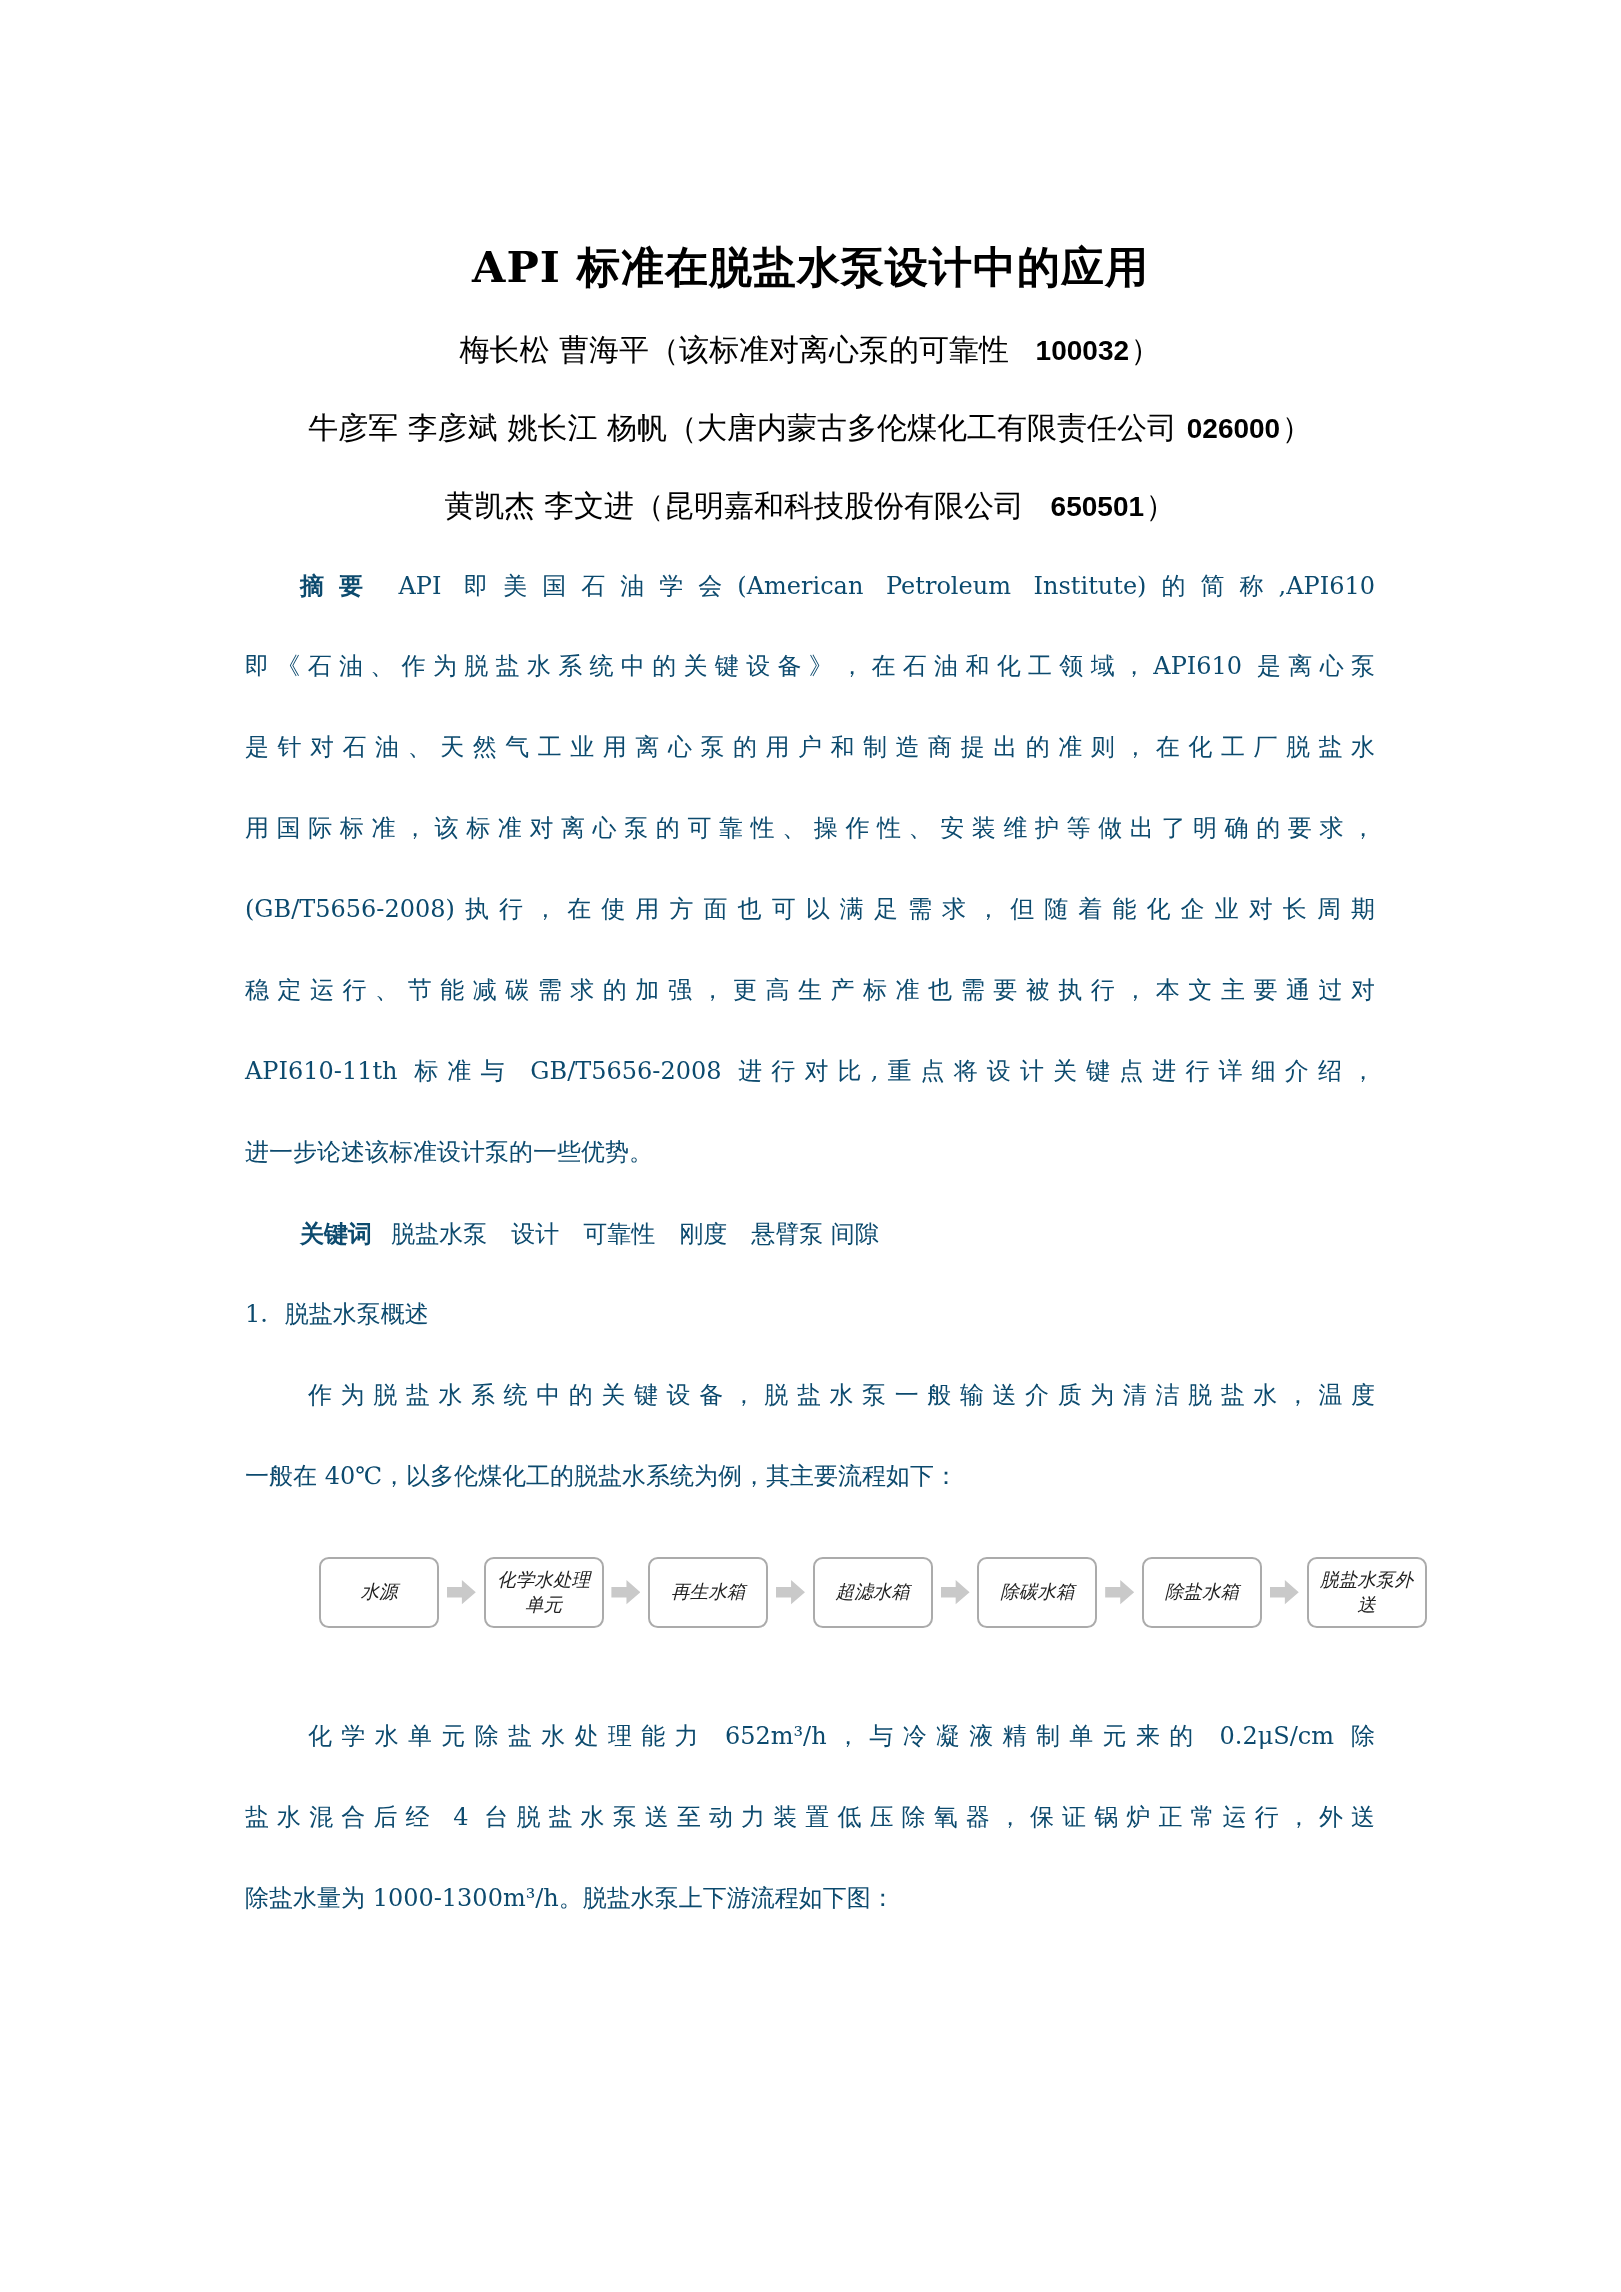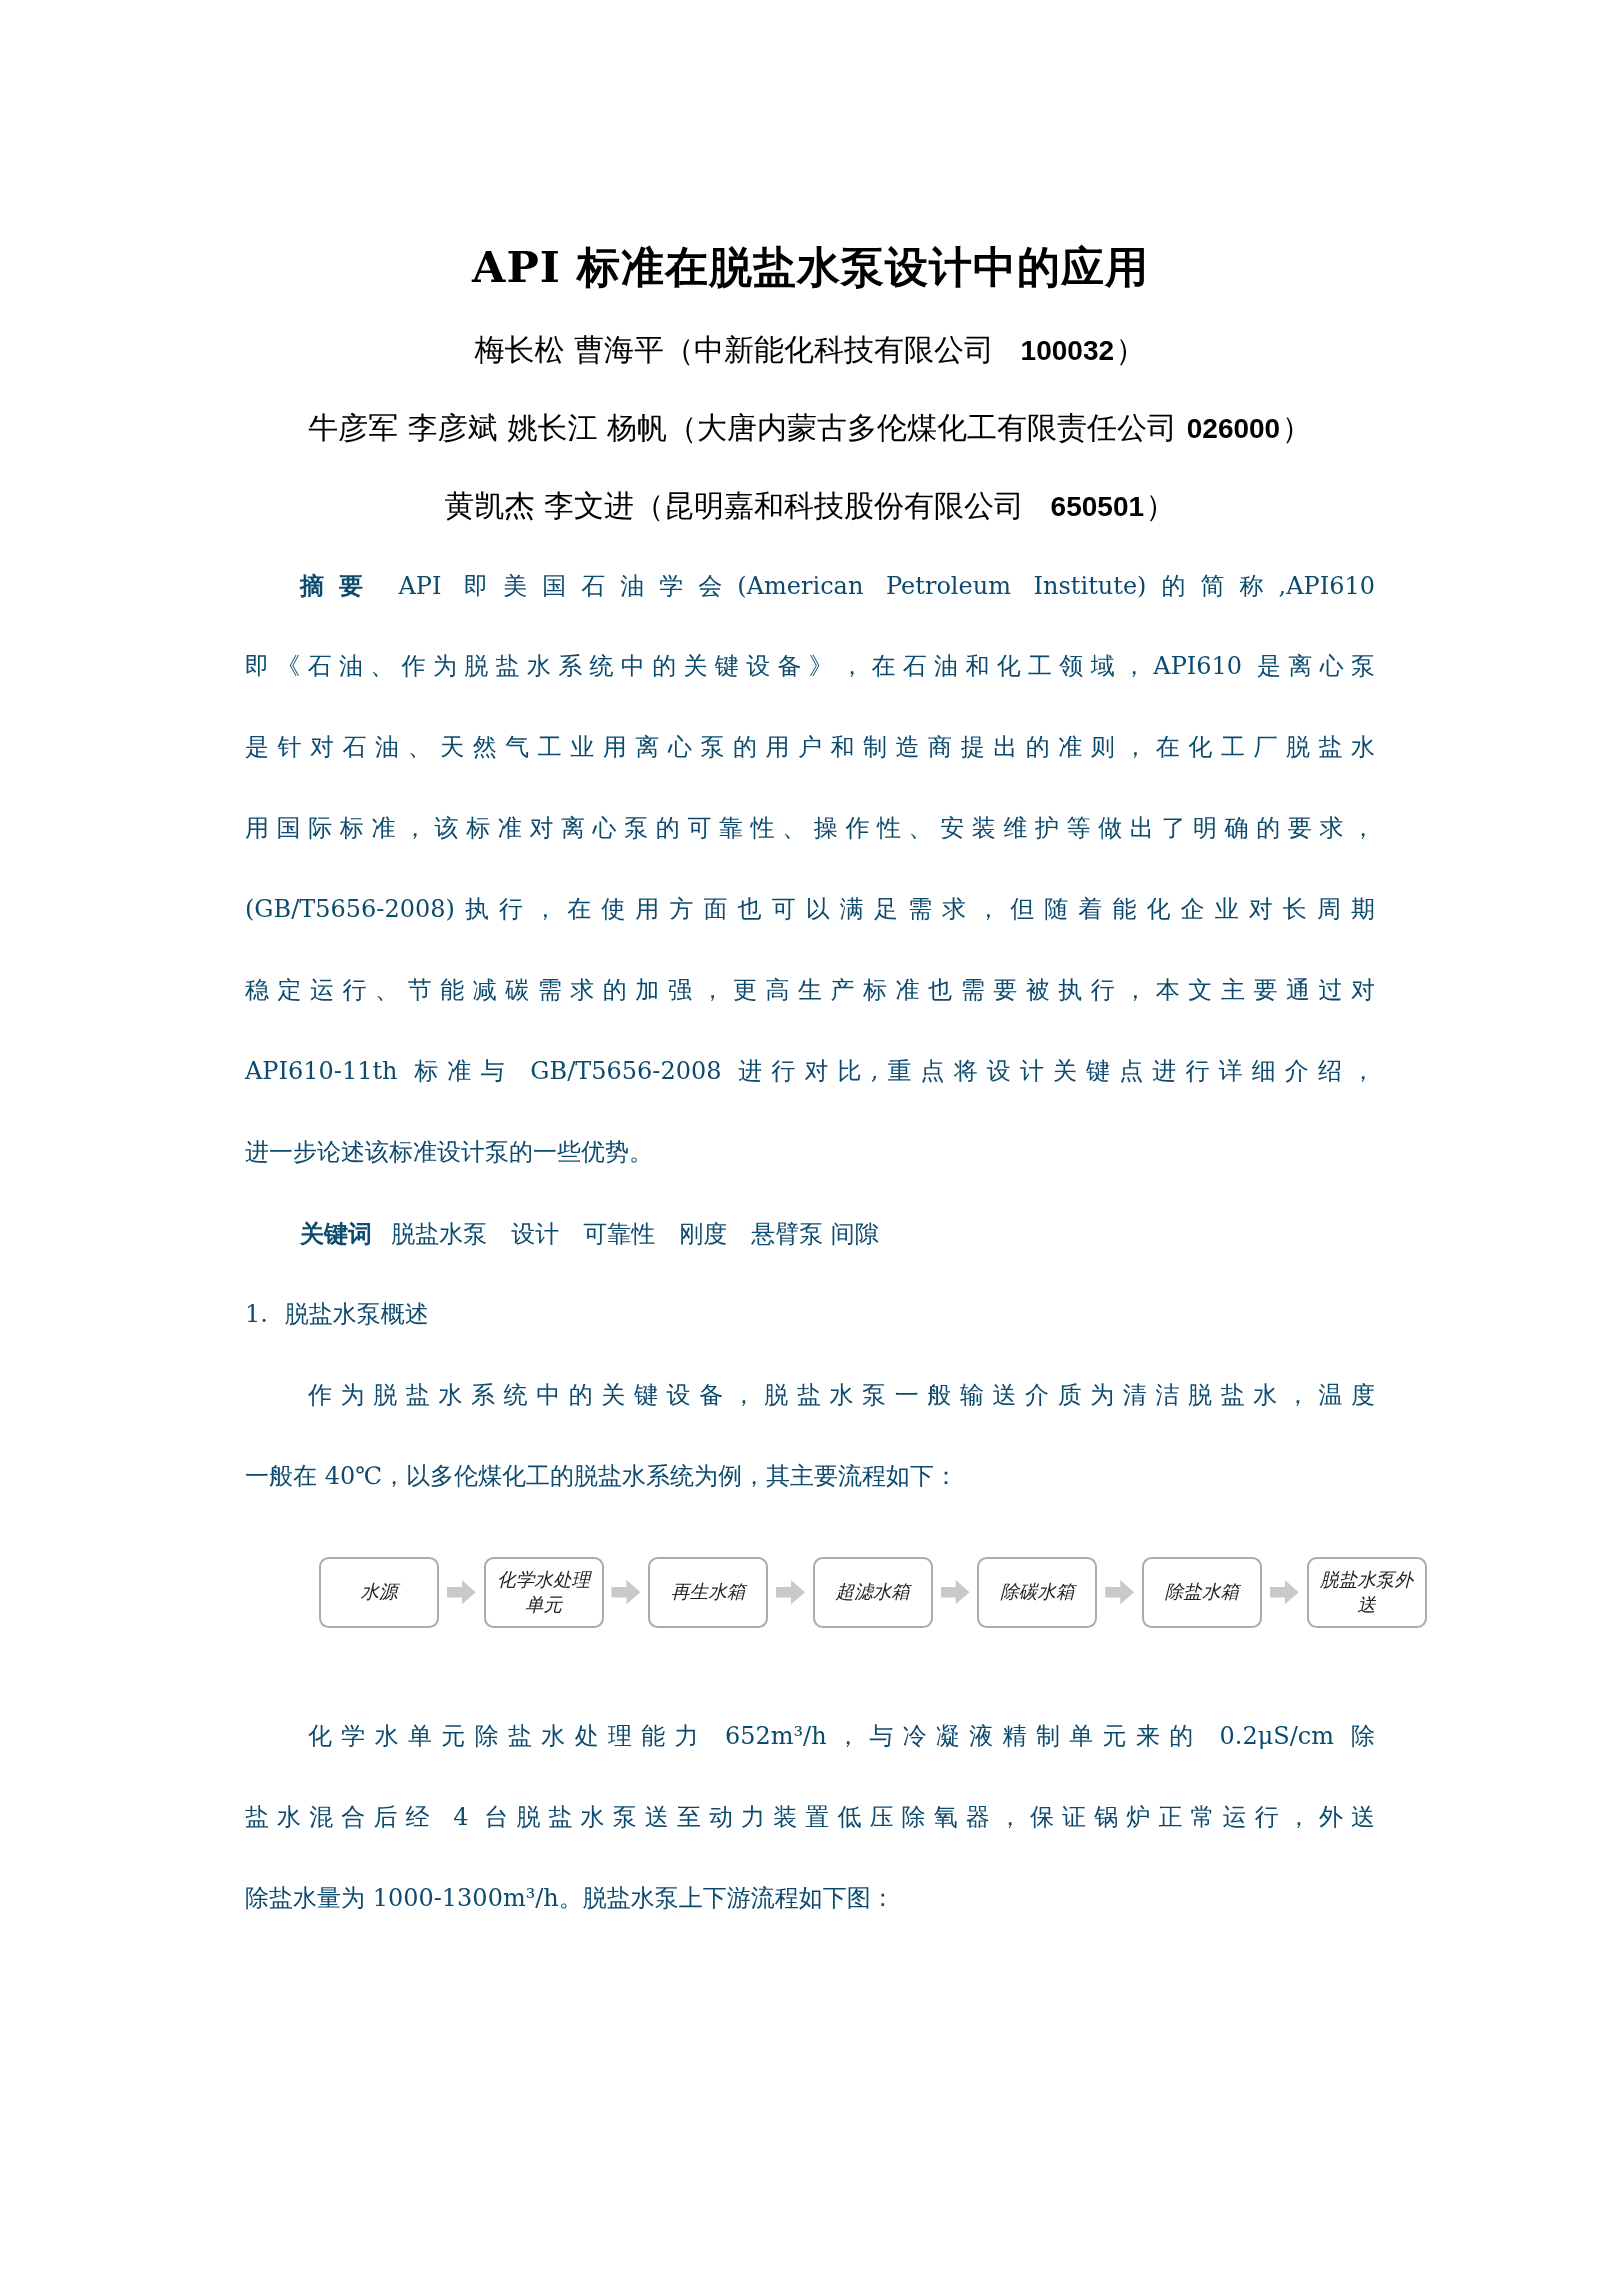--- a/index.html
+++ b/index.html
@@ -75,21 +75,21 @@
   }
 </style>
 </head>
 <body>
 
 <div class="page">
   <h1 class="title">API 标准在脱盐水泵设计中的应用</h1>
 
   <div class="authors content">
     <div class="author-line">
-      <span>梅长松 曹海平（中新能化科技有限公司</span><span class="postcode gap-wide">100032</span><span class="close-paren">）</span>
+      <span>梅长松 曹海平（该标准对离心泵的可靠性</span><span class="postcode gap-wide">100032</span><span class="close-paren">）</span>
     </div>
     <div class="author-line">
       <span>牛彦军 李彦斌 姚长江 杨帆（大唐内蒙古多伦煤化工有限责任公司</span><span class="postcode gap-narrow">026000</span><span class="close-paren">）</span>
     </div>
     <div class="author-line">
       <span>黄凯杰 李文进（昆明嘉和科技股份有限公司</span><span class="postcode gap-wide">650501</span><span class="close-paren">）</span>
     </div>
   </div>
 
   <div class="content">

